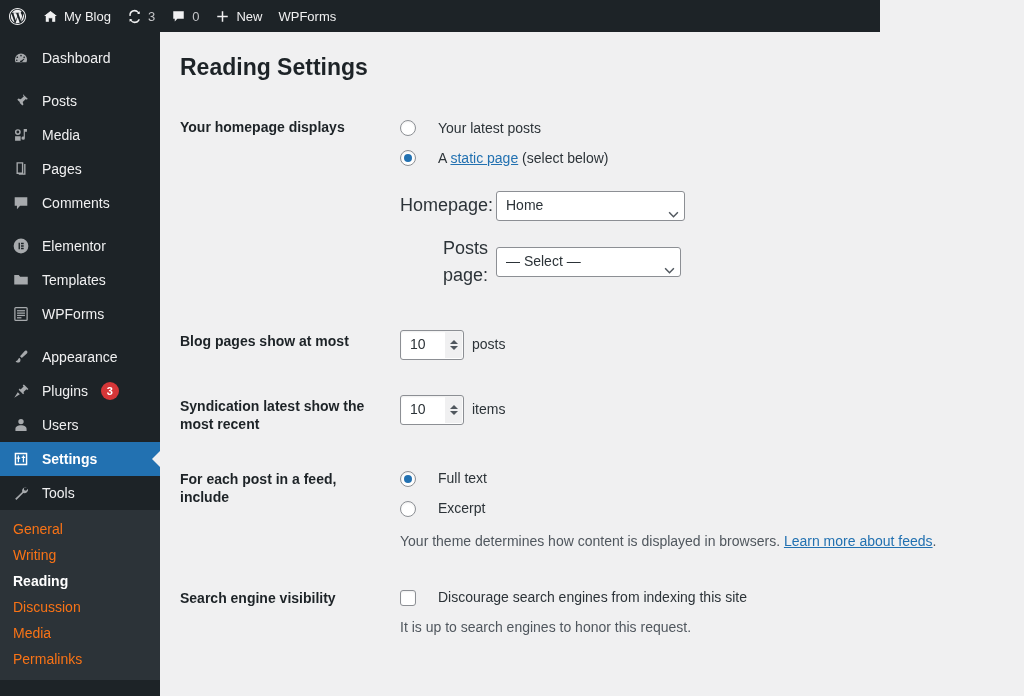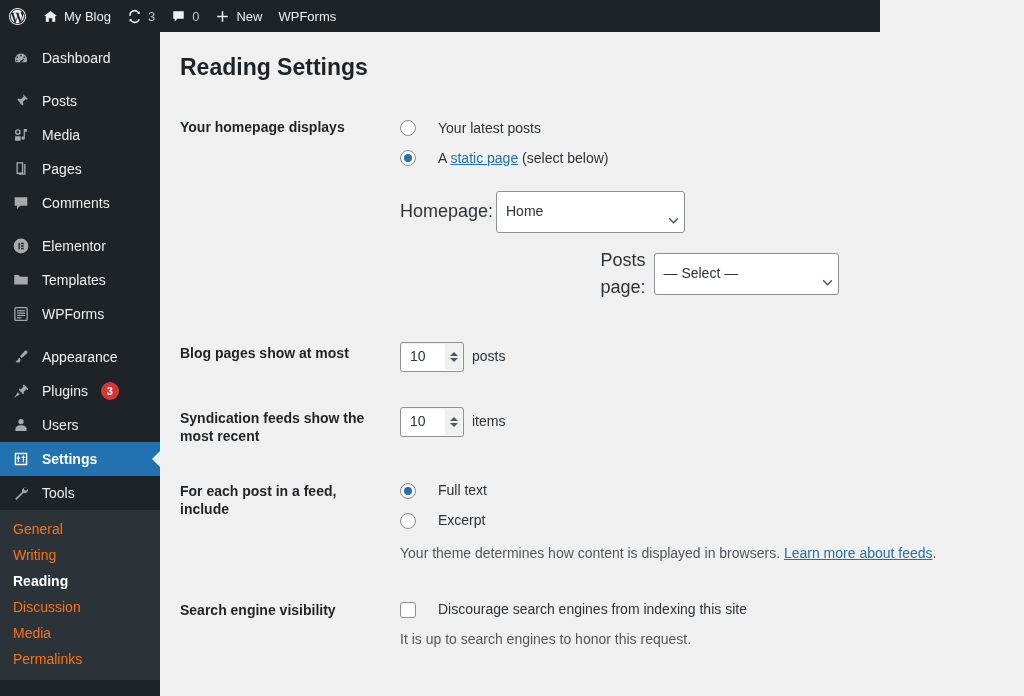--- a/index.html
+++ b/index.html
@@ -164,28 +164,28 @@
   }
   .ctl-label { font-size: 14px; color: #2c3338; }
   a.wp-link { color: #2271b1; text-decoration: underline; }
 
   
   .sel-row {
     display: flex; align-items: center;
     gap: 8px;
     margin-top: 4px;
   }
-  .sel-row + .sel-row { margin-top: 14px; justify-content: center; }
+  .sel-row + .sel-row { margin-top: 14px; }
   .sel-label {
     font-size: 18px; color: #2c3338;
     text-align: right;
   }
   .select {
     position: relative;
-    height: 42px;
+    height: 30px;
     border: 1px solid #8c8f94;
     border-radius: 3px;
     background: #fff;
     display: flex; align-items: center;
     padding: 0 26px 0 9px;
     font-size: 14px;
     color: #2c3338;
     box-shadow: 0 0 0 transparent;
     cursor: pointer;
     white-space: nowrap;
@@ -507,21 +507,21 @@
                 <span class="spin-up"></span>
                 <span class="spin-dn"></span>
               </span>
             </div>
             <span class="unit">posts</span>
           </div>
         </td>
       </tr>
 
       <tr>
-        <th style="padding-top:22px; width:210px;">Syndication feeds show the most recent</th>
+        <th style="padding-top:22px; width:210px;">Syndication latest show the most recent</th>
         <td style="padding-top:20px;">
           <div class="num-row">
             <div class="num-input">
               <span>10</span>
               <span class="spinner">
                 <span class="spin-up"></span>
                 <span class="spin-dn"></span>
               </span>
             </div>
             <span class="unit">items</span>

